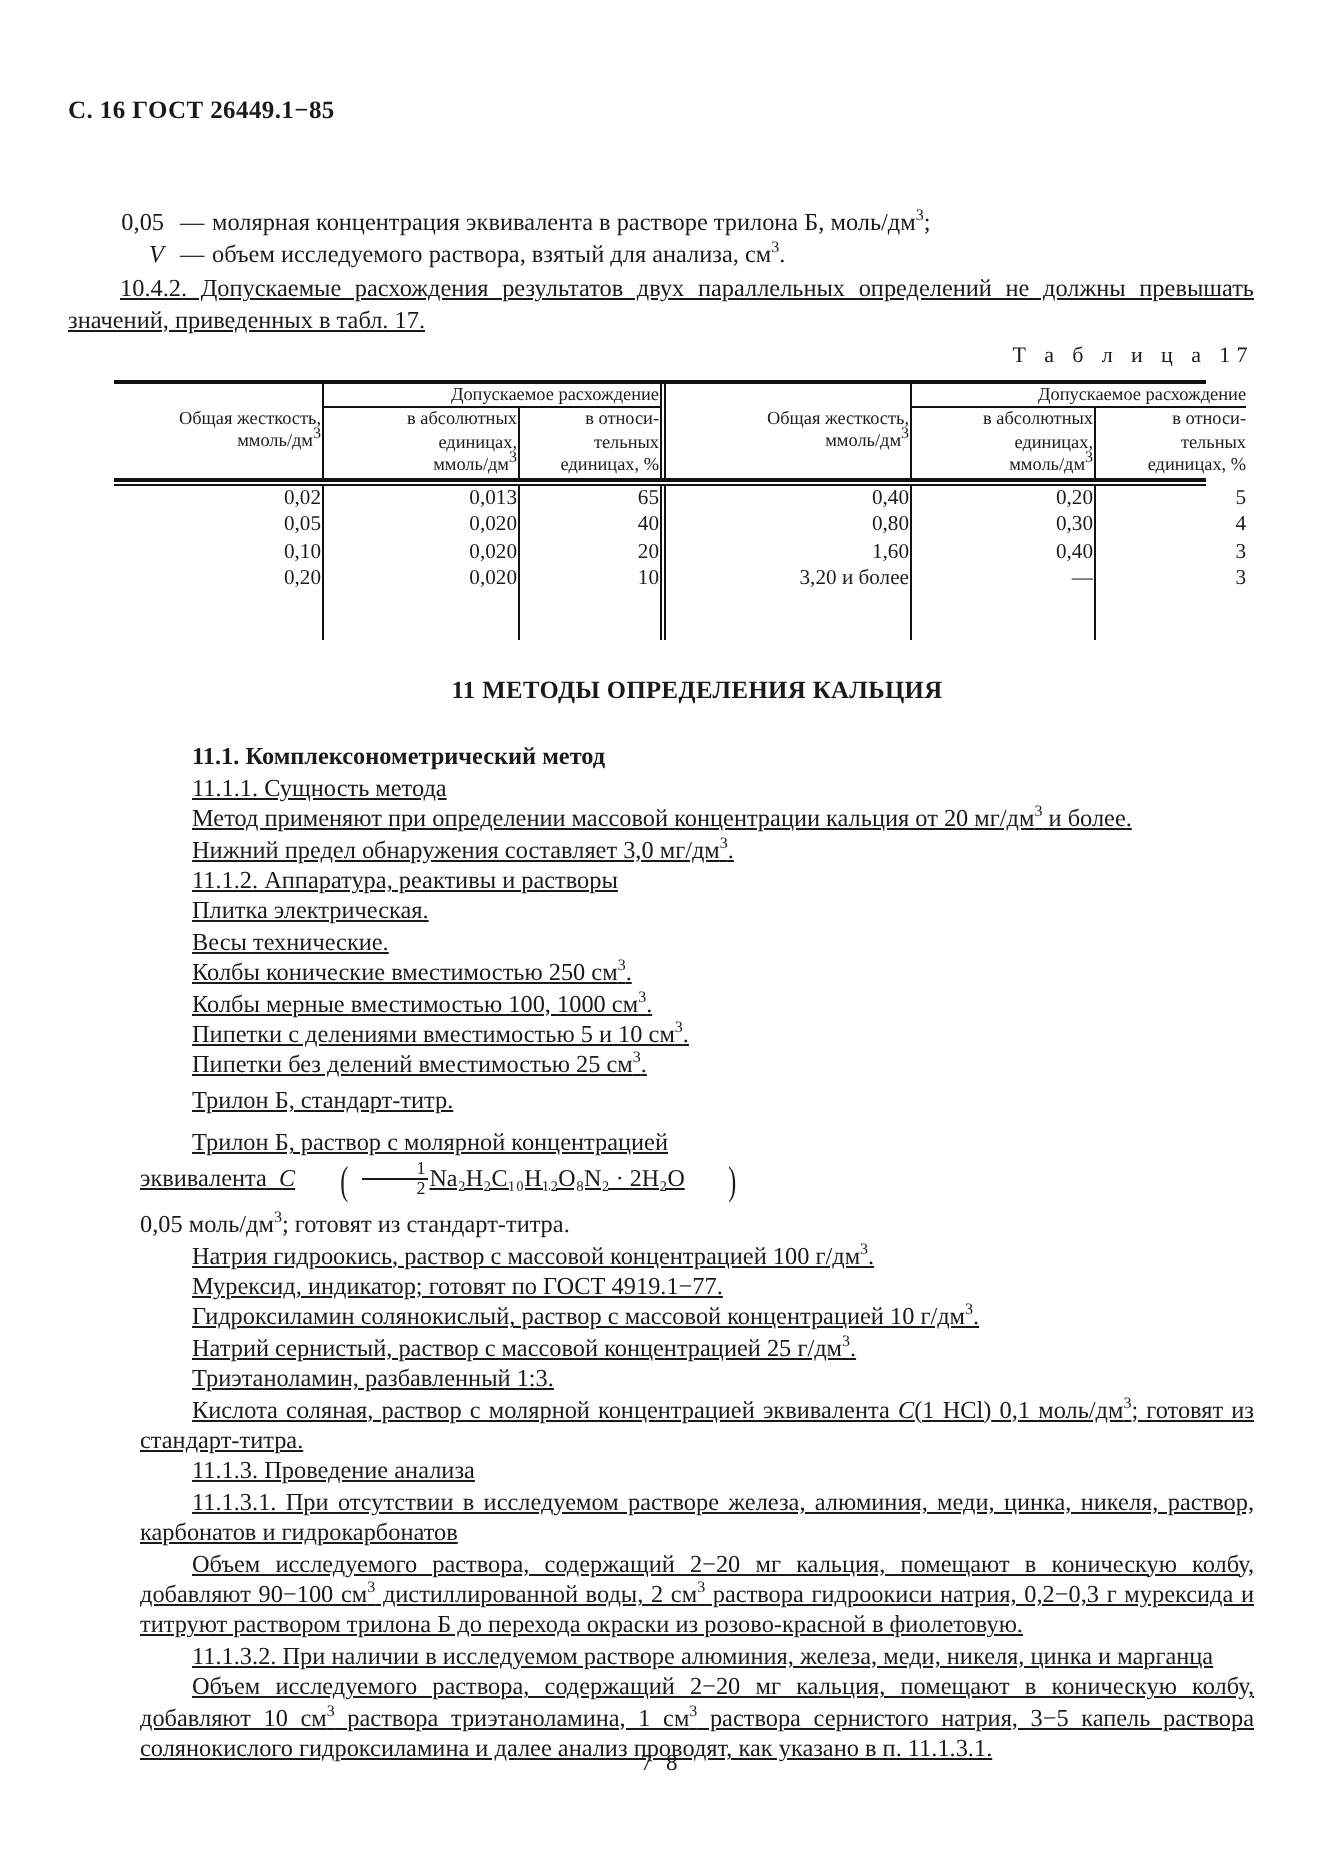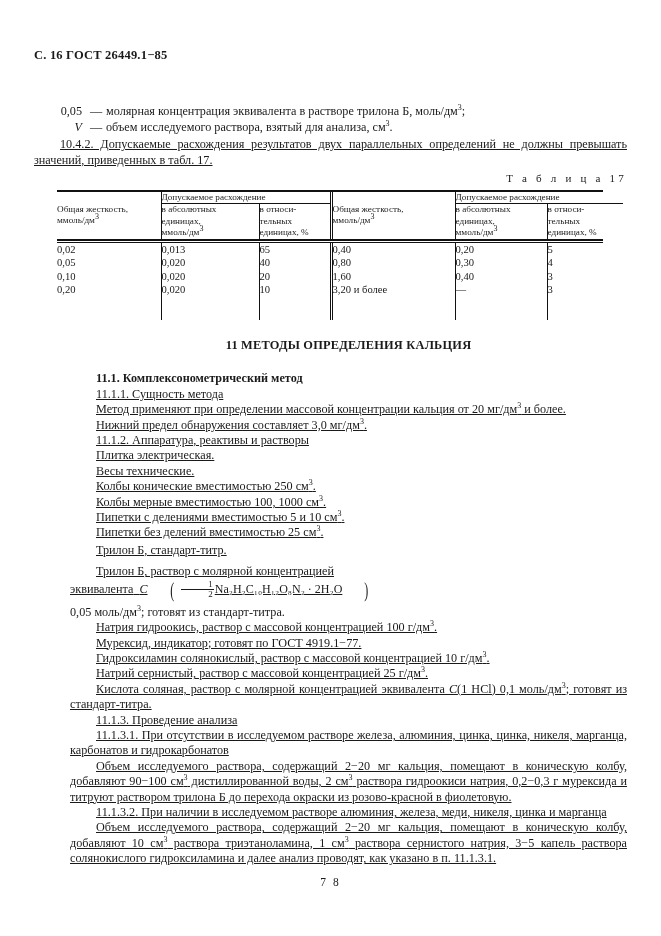--- a/index.html
+++ b/index.html
@@ -95,21 +95,21 @@
     width: 100%;
     border-collapse: collapse;
     font-size: 9.2px;
     line-height: 11.4px;
     table-layout: fixed;
   }
   table.t17 td, table.t17 th {
     padding: 0;
     font-weight: normal;
     vertical-align: middle;
-    text-align: left;
+    text-align: right;
   }
   .rule-top {
     height: 2px;
     background: #111;
     width: 100%;
   }
   .rule-mid {
     height: 1px;
     background: #111;
     width: 100%;
@@ -334,26 +334,27 @@
     <p class="ind nojust" style="margin-top:2px;"><span>Трилон Б, стандарт-титр.</span><sup></sup><span></span></p>
 
     <p class="ind nojust" style="margin-top:6px;"><span>Трилон Б, раствор с молярной концентрацией эквивалента</span>&nbsp;&nbsp;<span class="math"><span class="roman" style="font-style:italic;">C</span><span class="paren">(</span><span class="frac"><span class="num">1</span><span class="den">2</span></span><span class="roman">Na₂H₂C₁₀H₁₂O₈N₂ · 2H₂O</span><span class="paren">)</span></span></p>
 
     <p class="noind nojust" style="margin-top:6px;"><span>0,05 моль/дм</span><sup>3</sup><span>; готовят из стандарт-титра.</span></p>
 
     <p class="ind nojust"><span>Натрия гидроокись, раствор с массовой концентрацией 100 г/дм</span><sup>3</sup><span>.</span></p>
     <p class="ind nojust"><span>Мурексид, индикатор; готовят по ГОСТ 4919.1−77.</span><sup></sup><span></span></p>
     <p class="ind nojust"><span>Гидроксиламин солянокислый, раствор с массовой концентрацией 10 г/дм</span><sup>3</sup><span>.</span></p>
     <p class="ind nojust"><span>Натрий сернистый, раствор с массовой концентрацией 25 г/дм</span><sup>3</sup><span>.</span></p>
+    <p class="ind nojust"><span>Триэтаноламин, разбавленный 1:3.</span><sup></sup><span></span></p>
 
     <p class="ind"><span>Кислота соляная, раствор с молярной концентрацией эквивалента </span><span class="italic">C</span><span>(1 HCl)</span><span> 0,1 моль/дм</span><sup>3</sup><span>; готовят из стандарт-титра.</span></p>
 
     <p class="ind nojust">11.1.3. Проведение анализа</p>
 
-    <p class="ind">11.1.3.1. При отсутствии в исследуемом растворе железа, алюминия, цинка, цинка, никеля, марганца, карбонатов и гидрокарбонатов</p>
+    <p class="ind">11.1.3.1. При отсутствии в исследуемом растворе железа, алюминия, меди, цинка, никеля, раствор, карбонатов и гидрокарбонатов</p>
 
     <p class="ind"><span>Объем исследуемого раствора, содержащий 2−20 мг кальция, помещают в коническую колбу, добавляют 90−100 см</span><sup>3</sup><span> дистиллированной воды, 2 см</span><sup>3</sup><span> раствора гидроокиси натрия, 0,2−0,3 г мурексида и титруют раствором трилона Б до перехода окраски из розово-красной в фиолетовую.</span></p>
 
     <p class="ind">11.1.3.2. При наличии в исследуемом растворе алюминия, железа, меди, никеля, цинка и марганца</p>
 
     <p class="ind"><span>Объем исследуемого раствора, содержащий 2−20 мг кальция, помещают в коническую колбу, добавляют 10 см</span><sup>3</sup><span> раствора триэтаноламина, 1 см</span><sup>3</sup><span> раствора сернистого натрия, 3−5 капель раствора солянокислого гидроксиламина и далее анализ проводят, как указано в п. 11.1.3.1.</span></p>
   </div>
 
   <div class="folio">7 8</div>
 </div>

